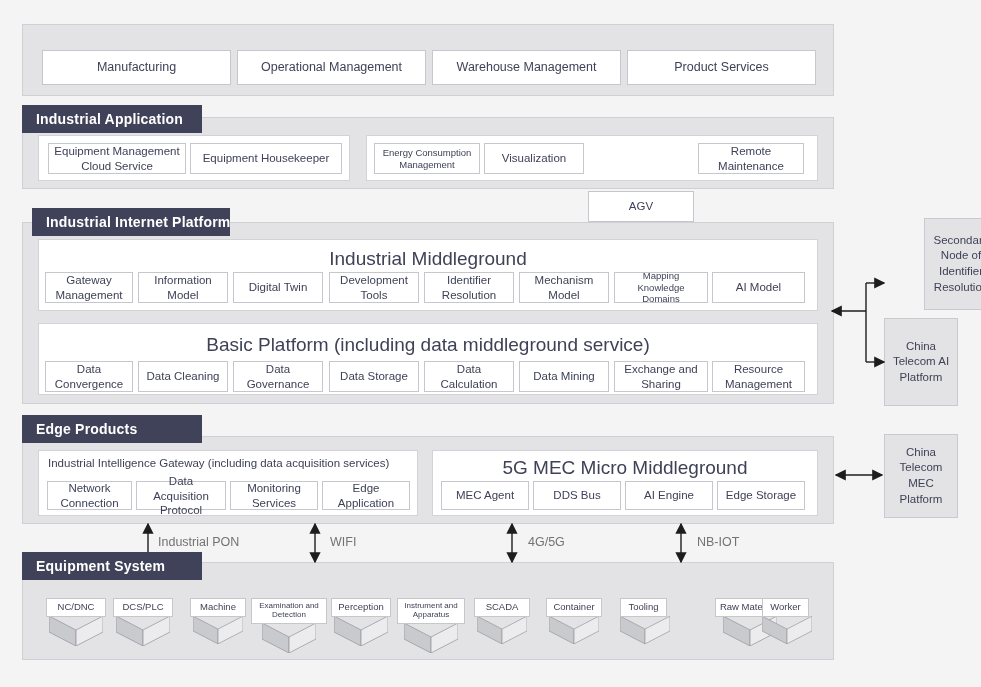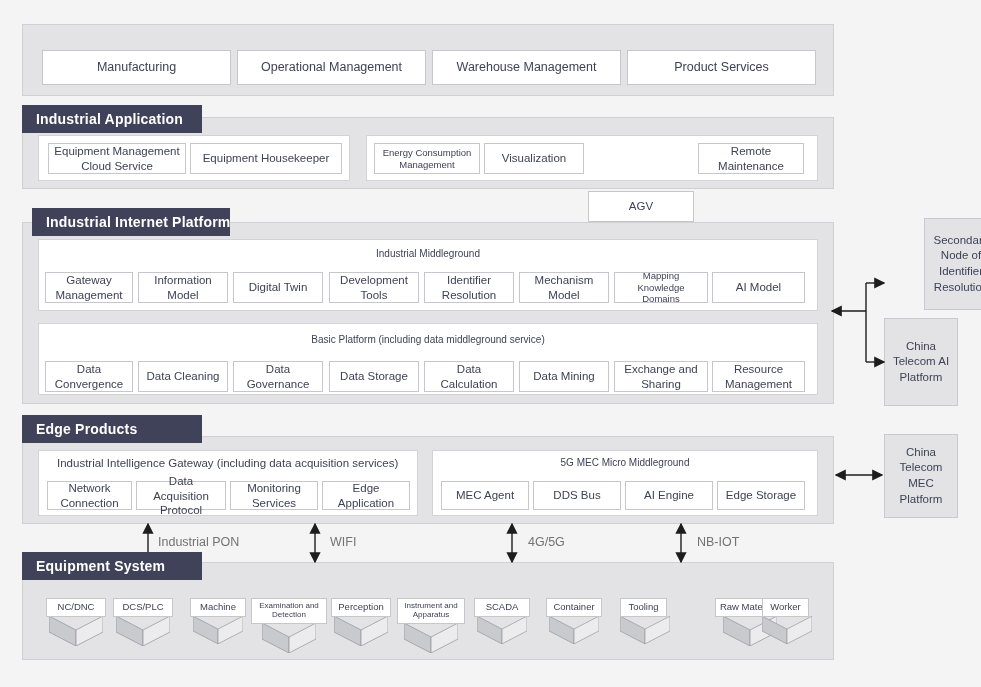--- a/index.html
+++ b/index.html
@@ -43,26 +43,26 @@
   .panel {
     position: absolute;
     background: #ffffff;
     border: 1px solid #d2d2d8;
     box-sizing: border-box;
   }
   .panel-title {
     position: absolute;
     left: 0; right: 0;
     text-align: center;
-    font-size: 10px;
+    font-size: 19px;
     color: #3f4257;
   }
   .panel-title.left {
     text-align: left;
-    padding-left: 19px;
+    padding-left: 10px;
   }
 
   
   .box {
     position: absolute;
     background: #ffffff;
     border: 1px solid #c6c6cc;
     box-sizing: border-box;
     display: flex;
     align-items: center;

